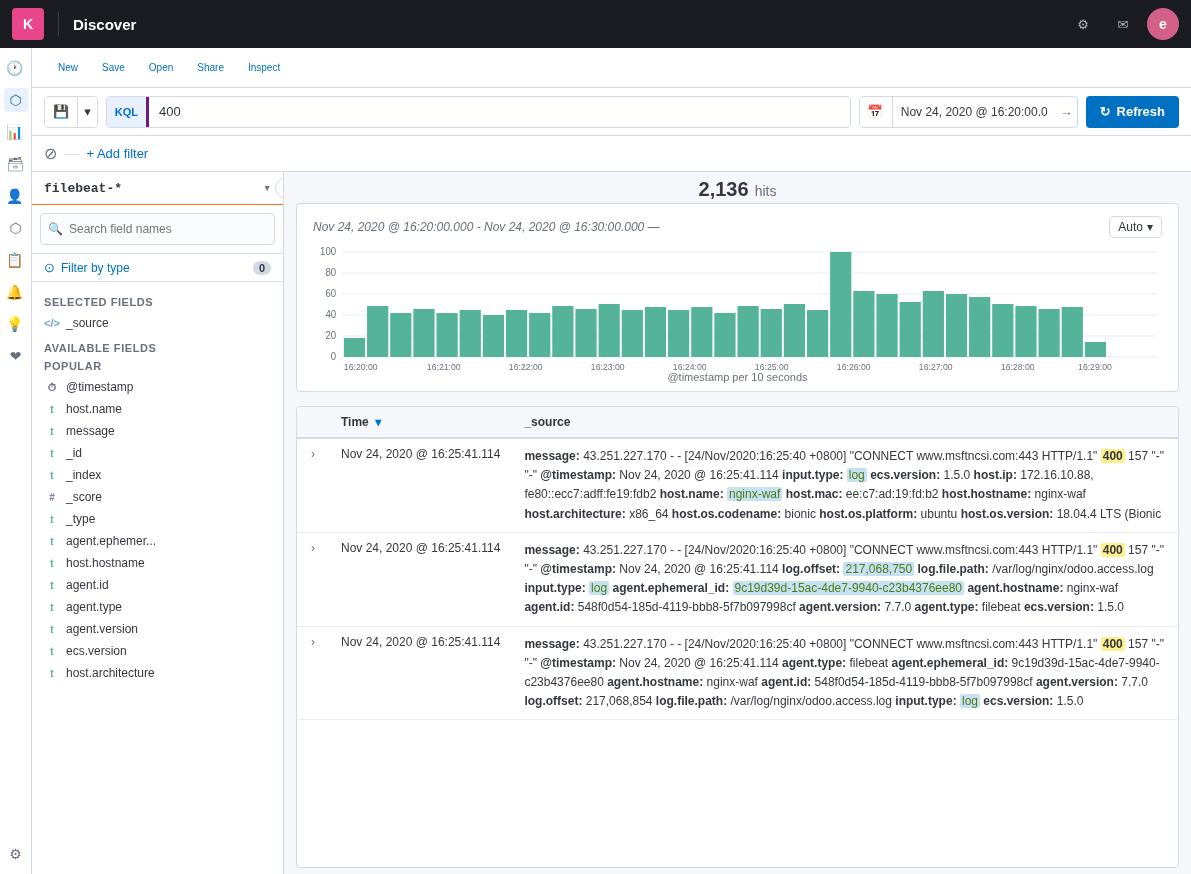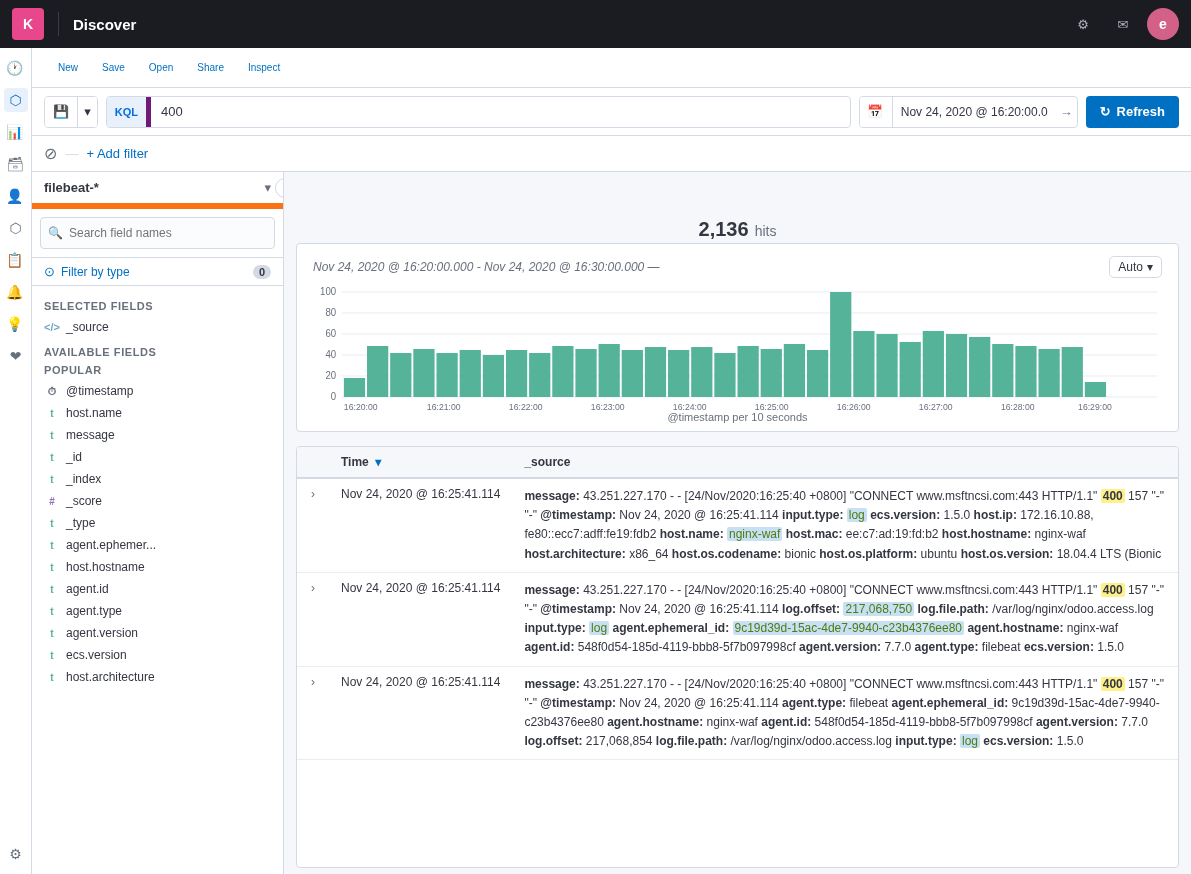--- a/index.html
+++ b/index.html
@@ -55,21 +55,21 @@
     .caret-part {
       padding: 0 6px; height: 100%; display: flex; align-items: center;
       cursor: pointer; background: #fff;
     }
     .query-input-wrap {
       flex: 1; height: 32px; border: 1px solid #d3dae6; border-radius: 4px;
       display: flex; align-items: center; overflow: hidden;
     }
     .kql-badge {
       padding: 0 8px; font-size: 11px; font-weight: 600; color: #006de4;
-      background: #e8f0fb; border-right: 5px solid #701a75; height: 100%;
+      background: #e8f0fb; border-right: 3px solid #701a75; height: 100%;
       display: flex; align-items: center; cursor: pointer;
     }
     .query-text { padding: 0 10px; flex: 1; font-size: 13px; color: #343741; }
     .time-range-group {
       display: flex; align-items: center; border: 1px solid #d3dae6;
       border-radius: 4px; height: 32px; overflow: hidden; cursor: pointer;
     }
     .calendar-icon-part {
       padding: 0 8px; display: flex; align-items: center; height: 100%;
       background: #fff; border-right: 1px solid #d3dae6; color: #69707d;
@@ -101,21 +101,21 @@
       overflow: hidden;
     }
 
     
     .sidebar {
       width: 252px; background: #fff; border-right: 1px solid #d3dae6;
       display: flex; flex-direction: column; flex-shrink: 0; overflow: hidden;
     }
     .index-pattern-row {
       display: flex; align-items: flex-end; padding: 8px 12px; gap: 4px;
-      border-bottom: 6px solid #f97316; position: relative;
+      border-bottom: 1px solid #f97316; position: relative; font-family: Liberation Mono, monospace;
     }
     .index-pattern-name {
       font-size: 13px; font-weight: 600; color: #343741; flex: 1;
     }
     .index-caret { color: #69707d; cursor: pointer; }
     .collapse-btn {
       position: absolute; right: -12px; top: 50%; transform: translateY(-50%);
       width: 20px; height: 20px; background: #fff; border: 1px solid #d3dae6;
       border-radius: 50%; display: flex; align-items: center; justify-content: center;
       cursor: pointer; z-index: 10; font-size: 10px; color: #69707d;
@@ -349,21 +349,21 @@
           </div>
           <div class="field-item">
             <span class="field-type-icon field-type-t">t</span>
             <span class="field-name">host.architecture</span>
           </div>
         </div>
       </div>
 
       <div class="main-content">
 
-        <div style="display:flex;flex-direction:column;align-items:center;padding:6px 0 2px;margin-top:40px;">
+        <div style="display:flex;flex-direction:column;align-items:center;padding:6px 0 2px;">
           <div style="display:flex;align-items:baseline;gap:6px;">
             <span class="hits-count">2,136</span>
             <span class="hits-label">hits</span>
           </div>
         </div>
 
         <div class="chart-area">
           <div class="chart-header">
             <div style="display:flex;align-items:flex-end;gap:8px;font-style:italic;">
               <span style="font-size:12px;color:#69707d;">Nov 24, 2020 @ 16:20:00.000 - Nov 24, 2020 @ 16:30:00.000 —</span>

